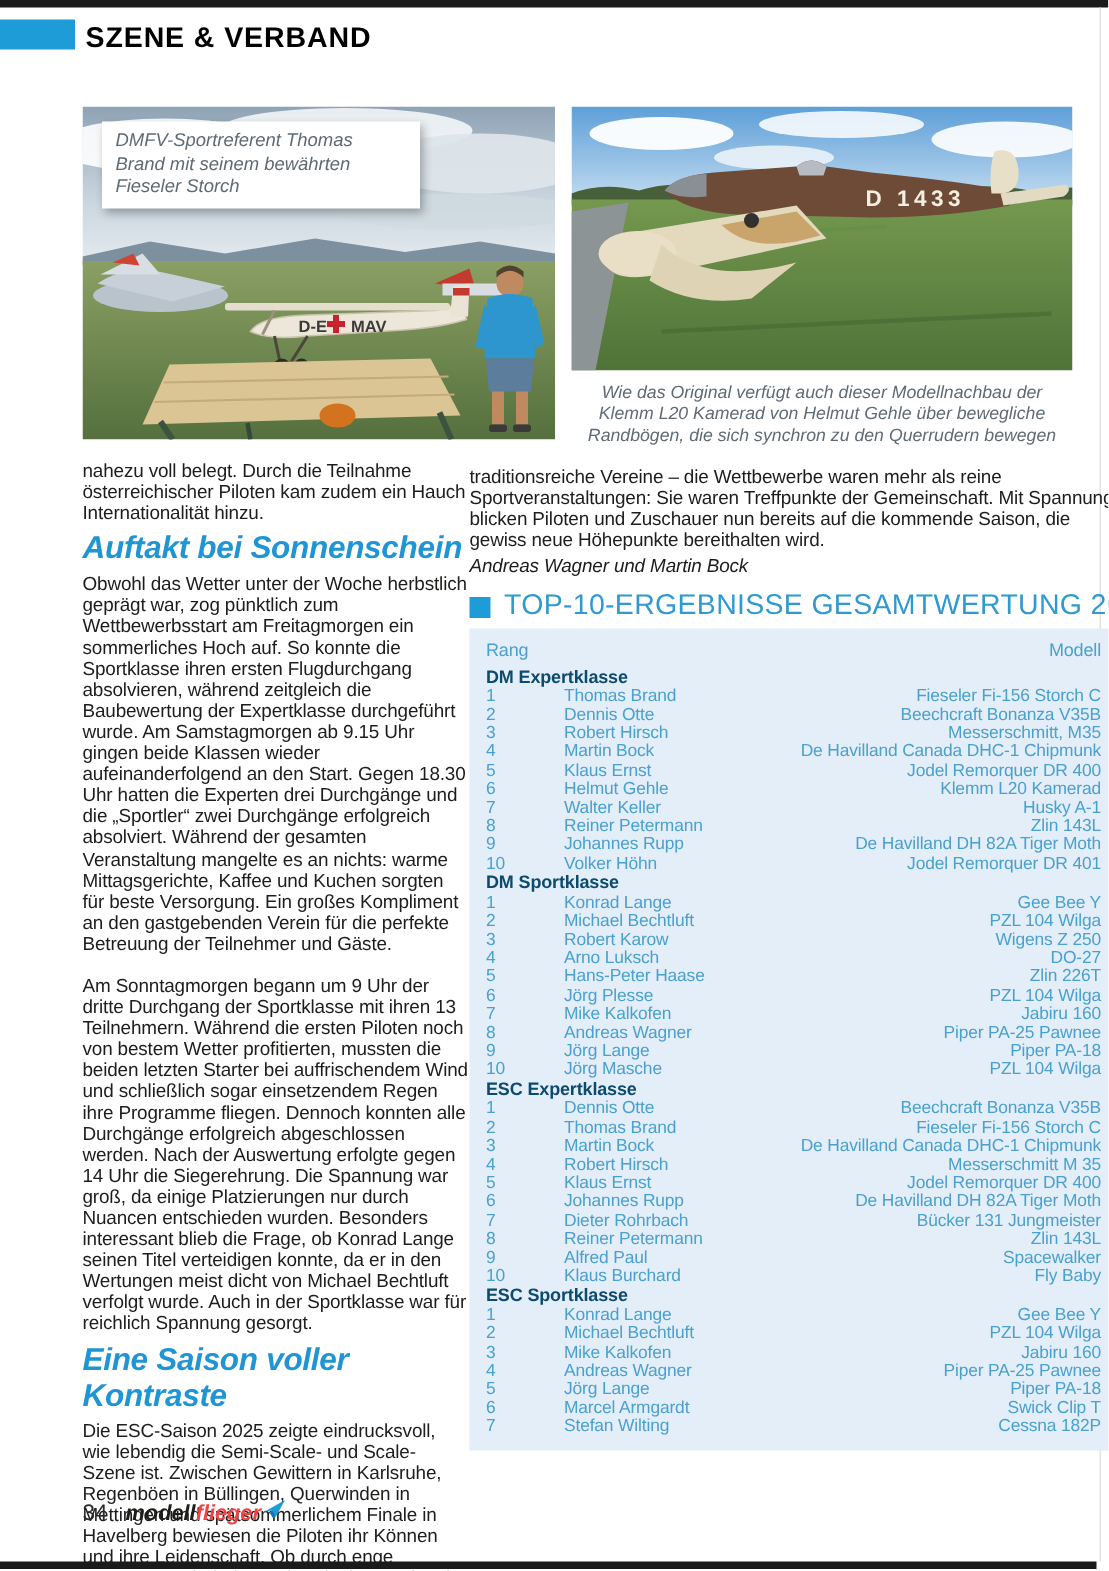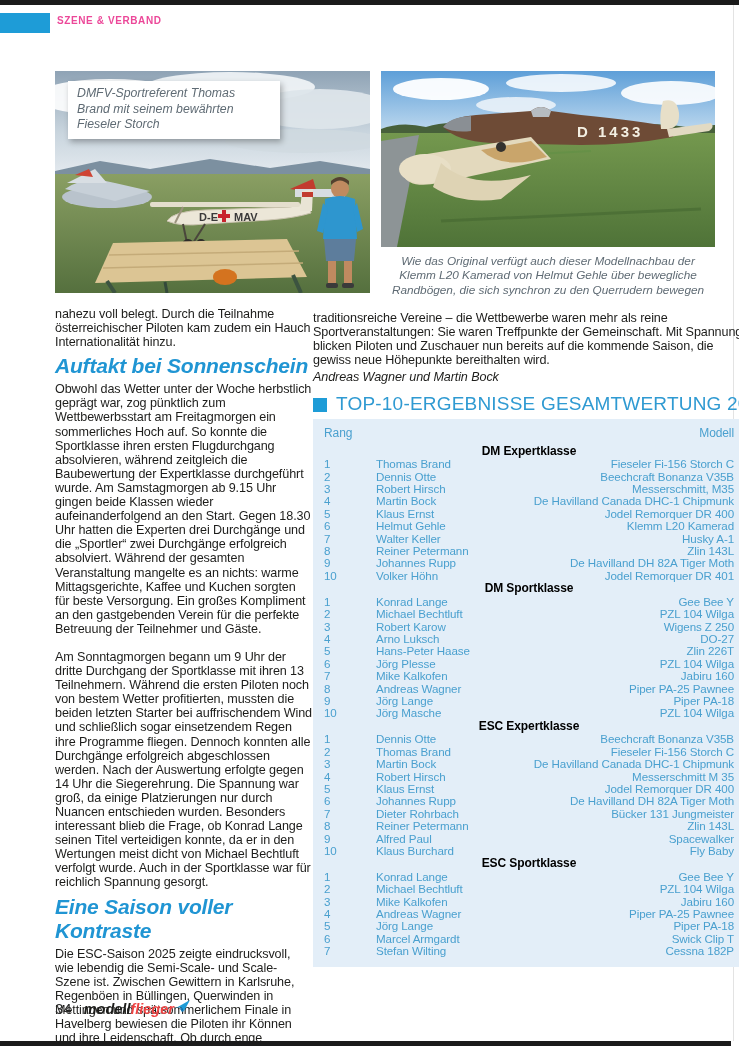--- a/index.html
+++ b/index.html
@@ -7,22 +7,22 @@
   .page {
     position:relative; width:739px; height:1047px; background:#ffffff;
     font-family:"Liberation Sans", sans-serif; color:#1d1d1b; overflow:hidden;
     margin:0 auto;
   }
   .top-bar { position:absolute; left:0; top:0; width:739px; height:5px; background:#1b1b1b; }
   .bottom-bar { position:absolute; left:0; top:1041px; width:731px; height:5px; background:#1b1b1b; }
   .right-edge { position:absolute; left:733px; top:5px; width:1px; height:1036px; background:#e3e3e3; }
 
   .kicker-box { position:absolute; left:0; top:13px; width:50px; height:20px; background:#1e9cd7; }
-  .kicker { position:absolute; left:57px; top:15px; font-size:10px; font-weight:700;
-            color:#ec4899; letter-spacing:0.6px; }
+  .kicker { position:absolute; left:57px; top:15px; font-size:19px; font-weight:700;
+            color:#000000; letter-spacing:0.6px; }
 
   .photos { position:absolute; left:55px; top:71px; width:660px; display:flex; gap:11px; align-items:flex-start; }
   .fig-left { position:relative; width:315px; }
   .fig-right { position:relative; width:366px; }
   .photo-svg { display:block; }
   .caption-overlay {
     position:absolute; left:13px; top:10px; width:212px; background:#ffffff;
     padding:5px 9px 6px; font-style:italic; color:#5f6b74; font-size:12.3px;
     line-height:15.6px; box-shadow:2px 3px 6px rgba(0,0,0,0.30);
   }
@@ -43,21 +43,21 @@
   }
   .byline { text-align:left; font-weight:400; font-style:italic; font-size:12.6px; margin-top:3px; }
 
   .table-title { display:flex; align-items:center; gap:9px; margin-top:13px; }
   .square { width:14px; height:14px; background:#1e9cd7; flex:0 0 auto; }
   .table-title .ttl { font-size:19px; color:#2f9ad2; letter-spacing:0.2px; white-space:nowrap; }
 
   .results-panel { margin-top:7px; background:#e3eef8; padding:7px 11px 9px; }
   .thead { display:grid; grid-template-columns:52px 1fr auto; font-size:12px; color:#4aa0cf; margin-bottom:5px; }
   .thead .right { text-align:right; }
-  .group-header { text-align:center; font-weight:700; color:#000000; font-size:12px; line-height:13.5px; }
+  .group-header { text-align:left; font-weight:700; color:#0c4a6e; font-size:12px; line-height:13.5px; }
   .trow { display:grid; grid-template-columns:52px 1fr auto; font-size:11.6px; line-height:12.4px; color:#4aa0cf; }
   .trow .c2 { text-align:right; }
 
   .footer { position:absolute; left:55px; top:1000px; display:flex; align-items:center; gap:12px; }
   .page-num { font-size:15px; color:#2b2b2b; }
   .logo { display:flex; align-items:center; font-size:14.5px; font-weight:700; font-style:italic; }
   .logo .l1 { color:#1d1d1b; }
   .logo .l2 { color:#ef4444; }
   .logo svg { margin-left:2px; margin-top:-6px; }
 </style>

